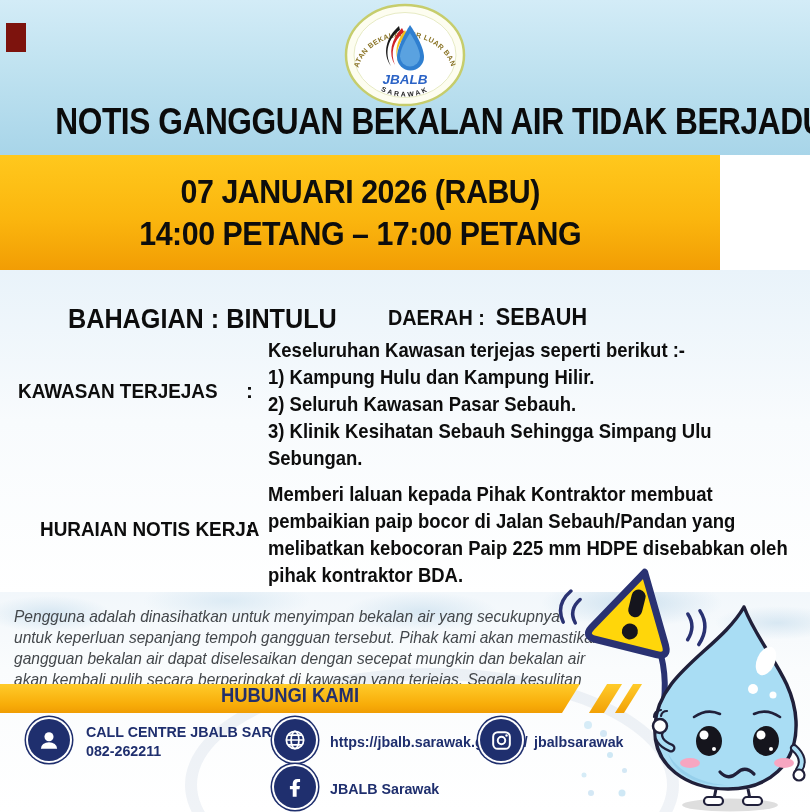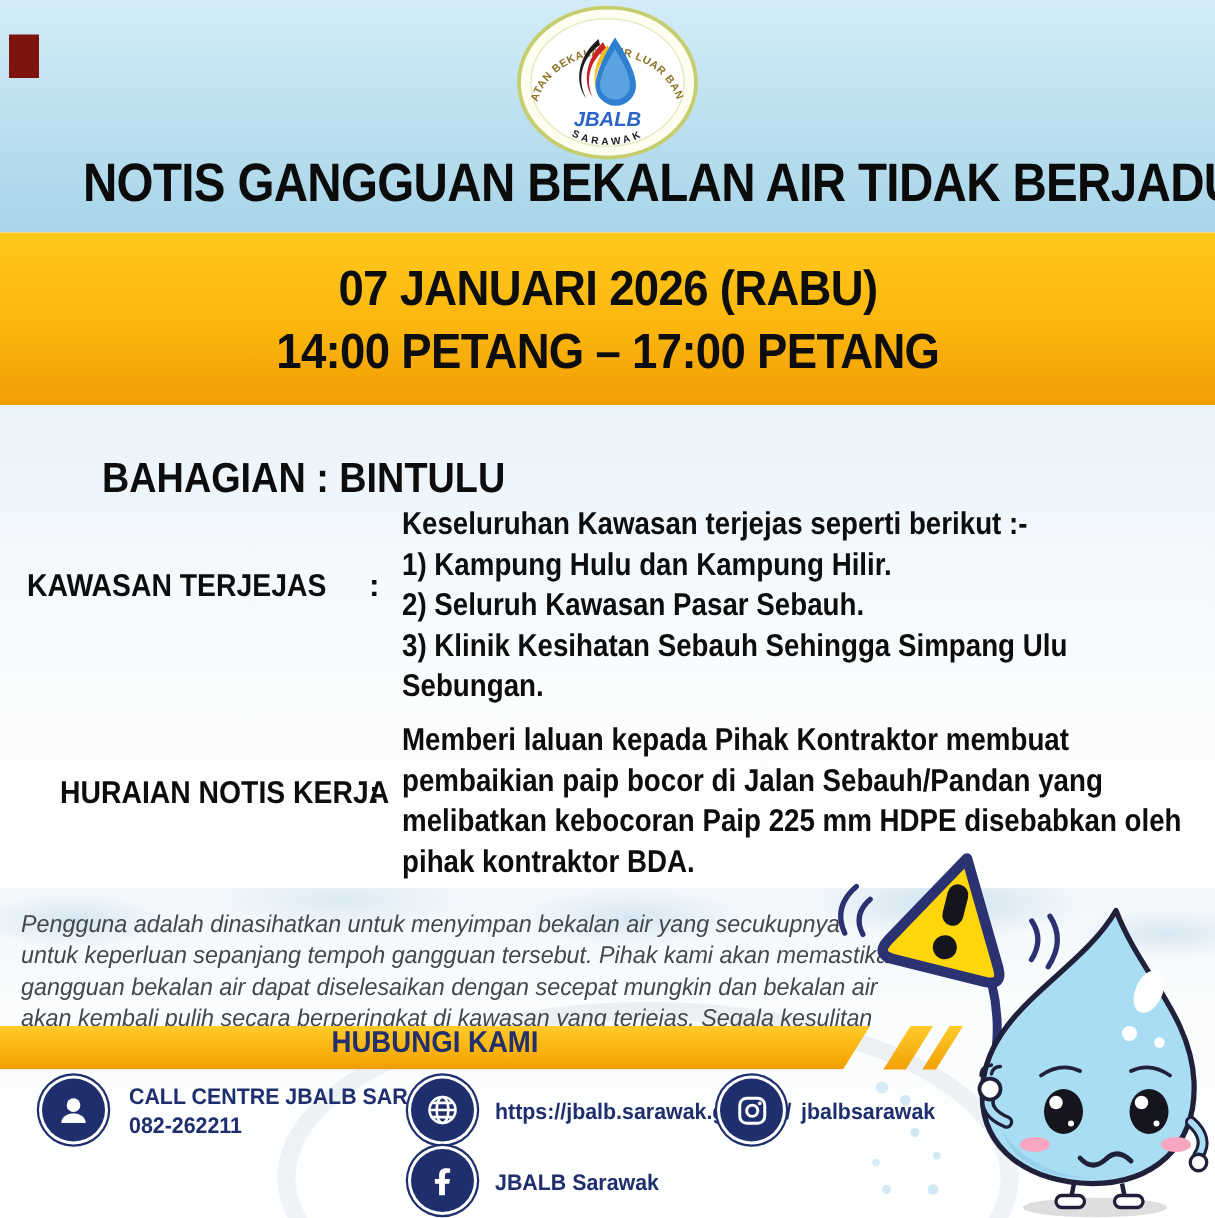--- a/index.html
+++ b/index.html
@@ -10,21 +10,21 @@
   .header{position:absolute;left:0;top:0;width:810px;height:155px;
     background:linear-gradient(180deg,#d3ecf7 0%,#bfe2f0 45%,#a8d5e9 100%);}
   .corner-mark{position:absolute;left:6px;top:23px;width:20px;height:29px;background:#7d130d;}
   .logo-wrap{position:absolute;left:50%;top:3px;transform:translateX(-50%);}
 
   .page-title{position:absolute;left:0;top:101px;width:810px;text-align:center;
     font-size:36px;font-weight:700;color:#0b0b0b;white-space:nowrap;letter-spacing:-0.5px;}
   .page-title span{display:inline-block;transform:scaleX(0.88);transform-origin:50% 50%;}
 
   
-  .sched{position:absolute;left:0;top:155px;width:810px;height:115px;
+  .sched{position:absolute;left:0;top:155px;width:720px;height:115px;
     background:linear-gradient(180deg,#ffc81d 0%,#fbb60e 55%,#f29d04 100%);
     display:flex;flex-direction:column;justify-content:center;align-items:center;gap:4px;}
   .sched div{font-size:33px;font-weight:700;color:#0d0d0d;white-space:nowrap;
     transform:scaleX(0.92);letter-spacing:-0.5px;}
 
   
   .bodybg{position:absolute;left:0;top:270px;width:810px;height:542px;
     background:linear-gradient(180deg,#e9f3fa 0%,#f8fbfd 28%,#ffffff 60%);}
 
   .fld{position:absolute;font-weight:700;color:#0d0d0d;white-space:nowrap;}
@@ -116,20 +116,23 @@
 
   <div class="sched">
     <div>07 JANUARI 2026 (RABU)</div>
     <div>14:00 PETANG – 17:00 PETANG</div>
   </div>
 
   <div class="bodybg"></div>
 
   <div class="fld bahagian">
     <span class="cond"><span>BAHAGIAN :</span>&nbsp;<span>BINTULU</span></span>
+  </div>
+  <div class="fld daerah">
+    <span class="cond"><span>DAERAH :</span>&nbsp;&nbsp;<span class="val">SEBAUH</span></span>
   </div>
 
   <div class="seclabel k-label">
     <span class="cond">KAWASAN TERJEJAS</span>
   </div>
   <div class="seccolon k-colon">:</div>
   <div class="seccontent k-content">
     <div>Keseluruhan Kawasan terjejas seperti berikut :-</div>
     <div>1) Kampung Hulu dan Kampung Hilir.</div>
     <div>2) Seluruh Kawasan Pasar Sebauh.</div>

